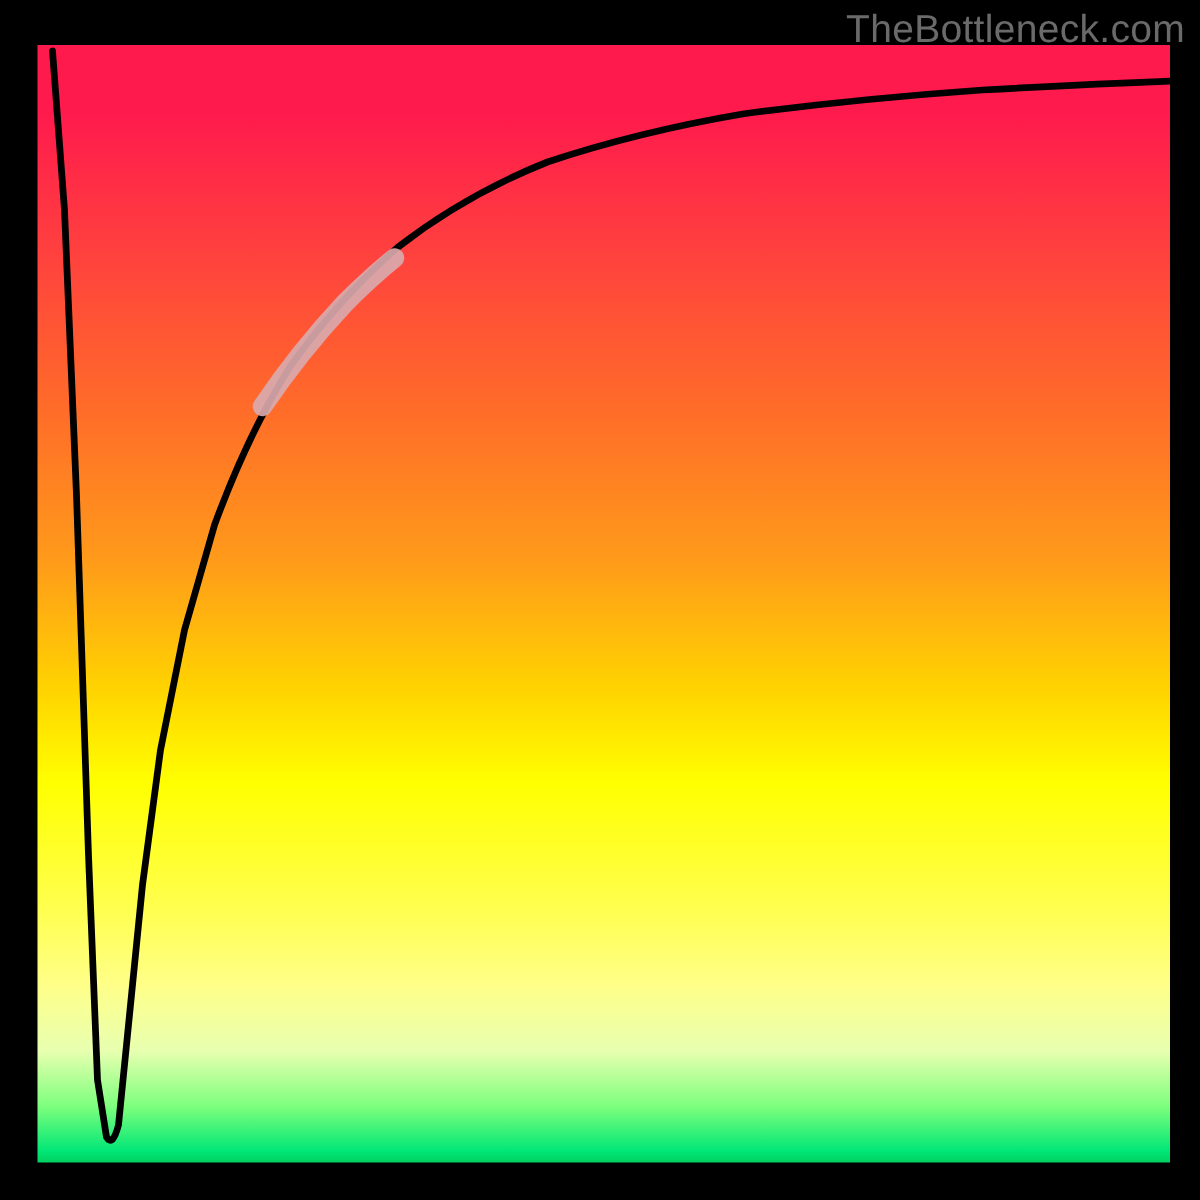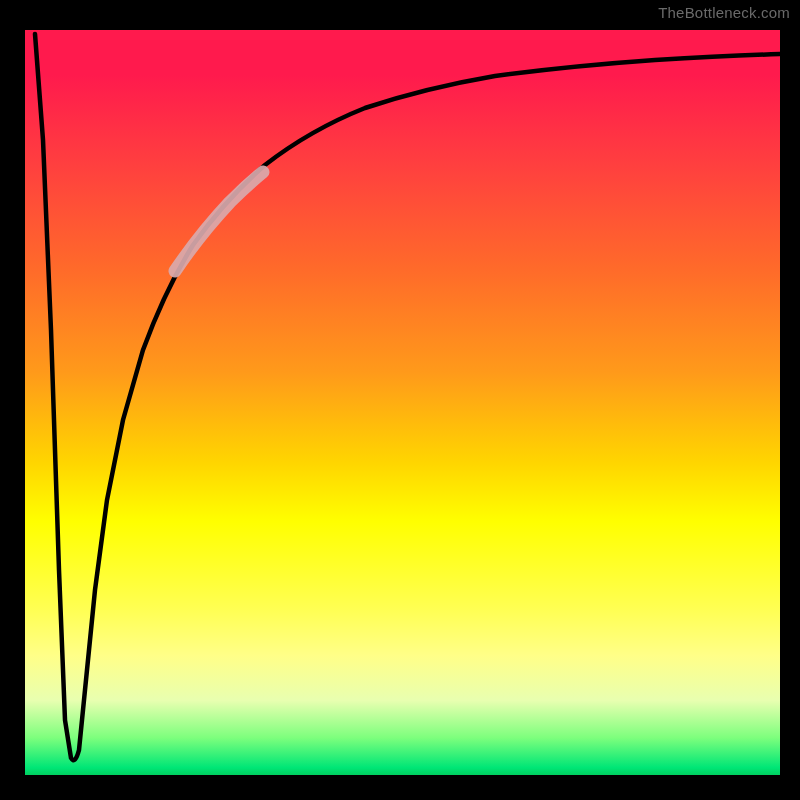--- a/index.html
+++ b/index.html
@@ -8,21 +8,21 @@
     height: 800px;
     background: #000;
     position: relative;
     font-family: Arial, Helvetica, sans-serif;
   }
   .watermark {
     position: absolute;
     top: 4px;
     right: 10px;
     color: #6a6a6a;
-    font-size: 15px;
+    font-size: 26px;
     font-weight: 400;
     letter-spacing: 0.2px;
     z-index: 3;
   }
   .frame {
     position: absolute;
     left: 0;
     top: 0;
     width: 800px;
     height: 800px;

